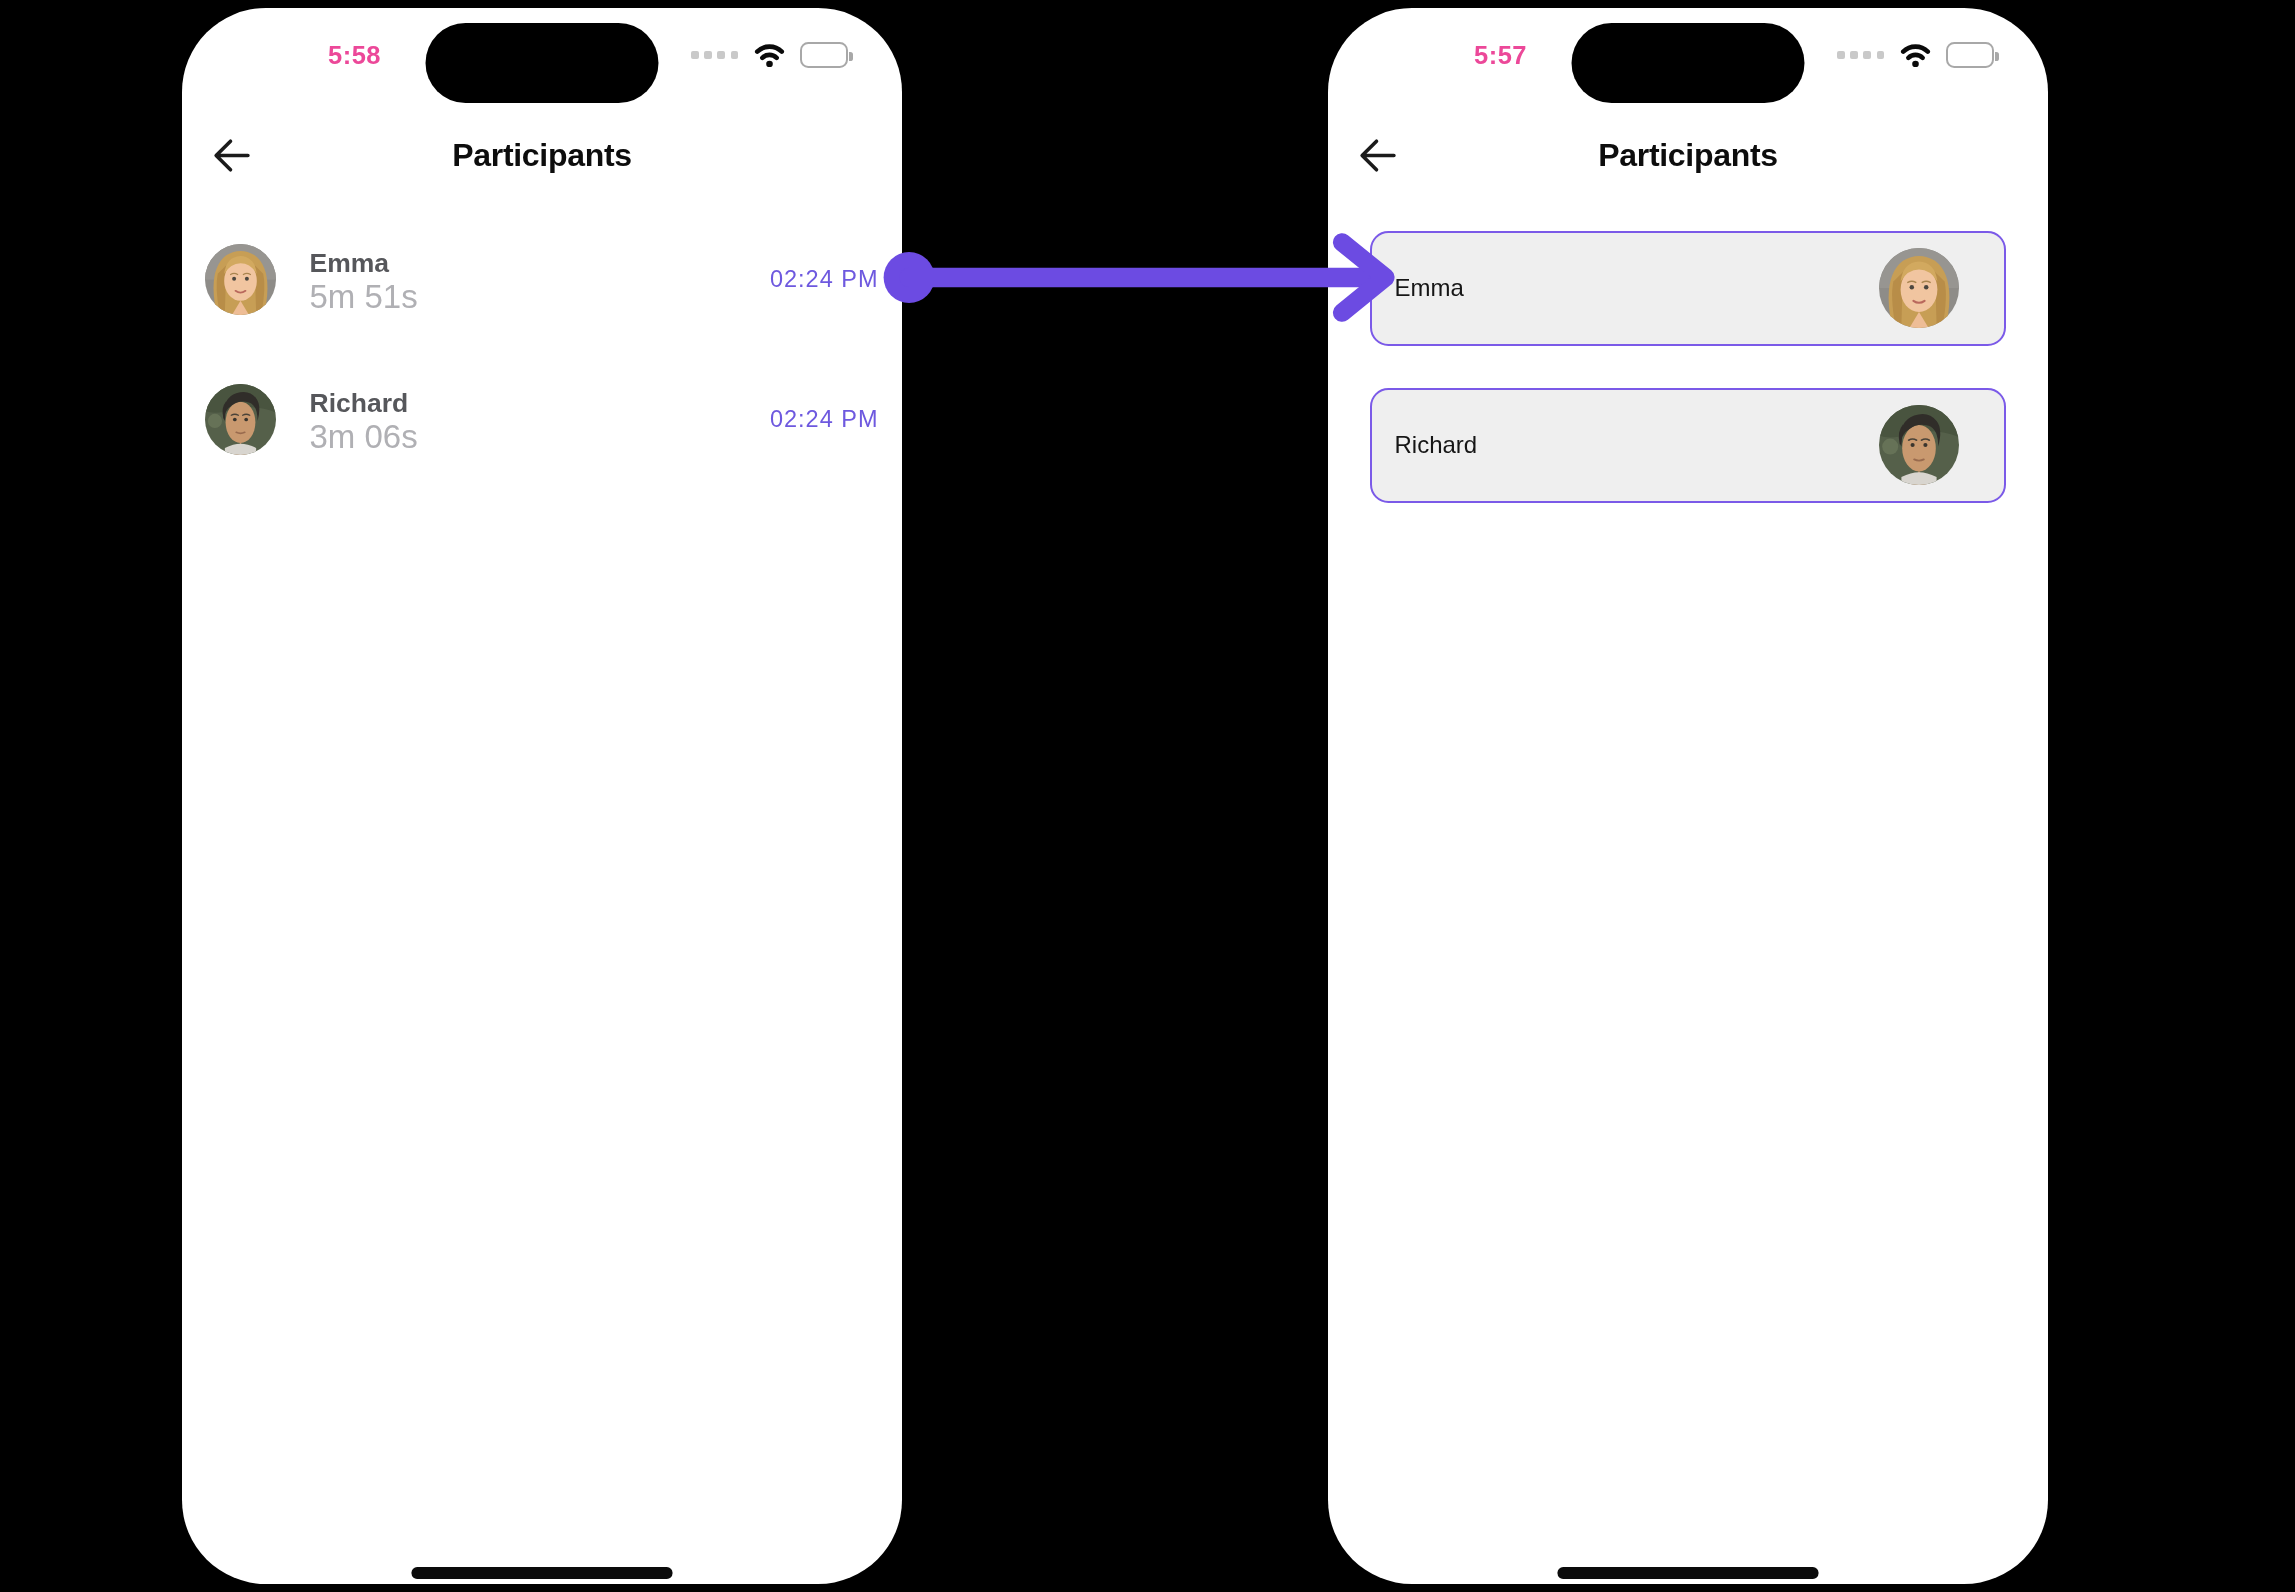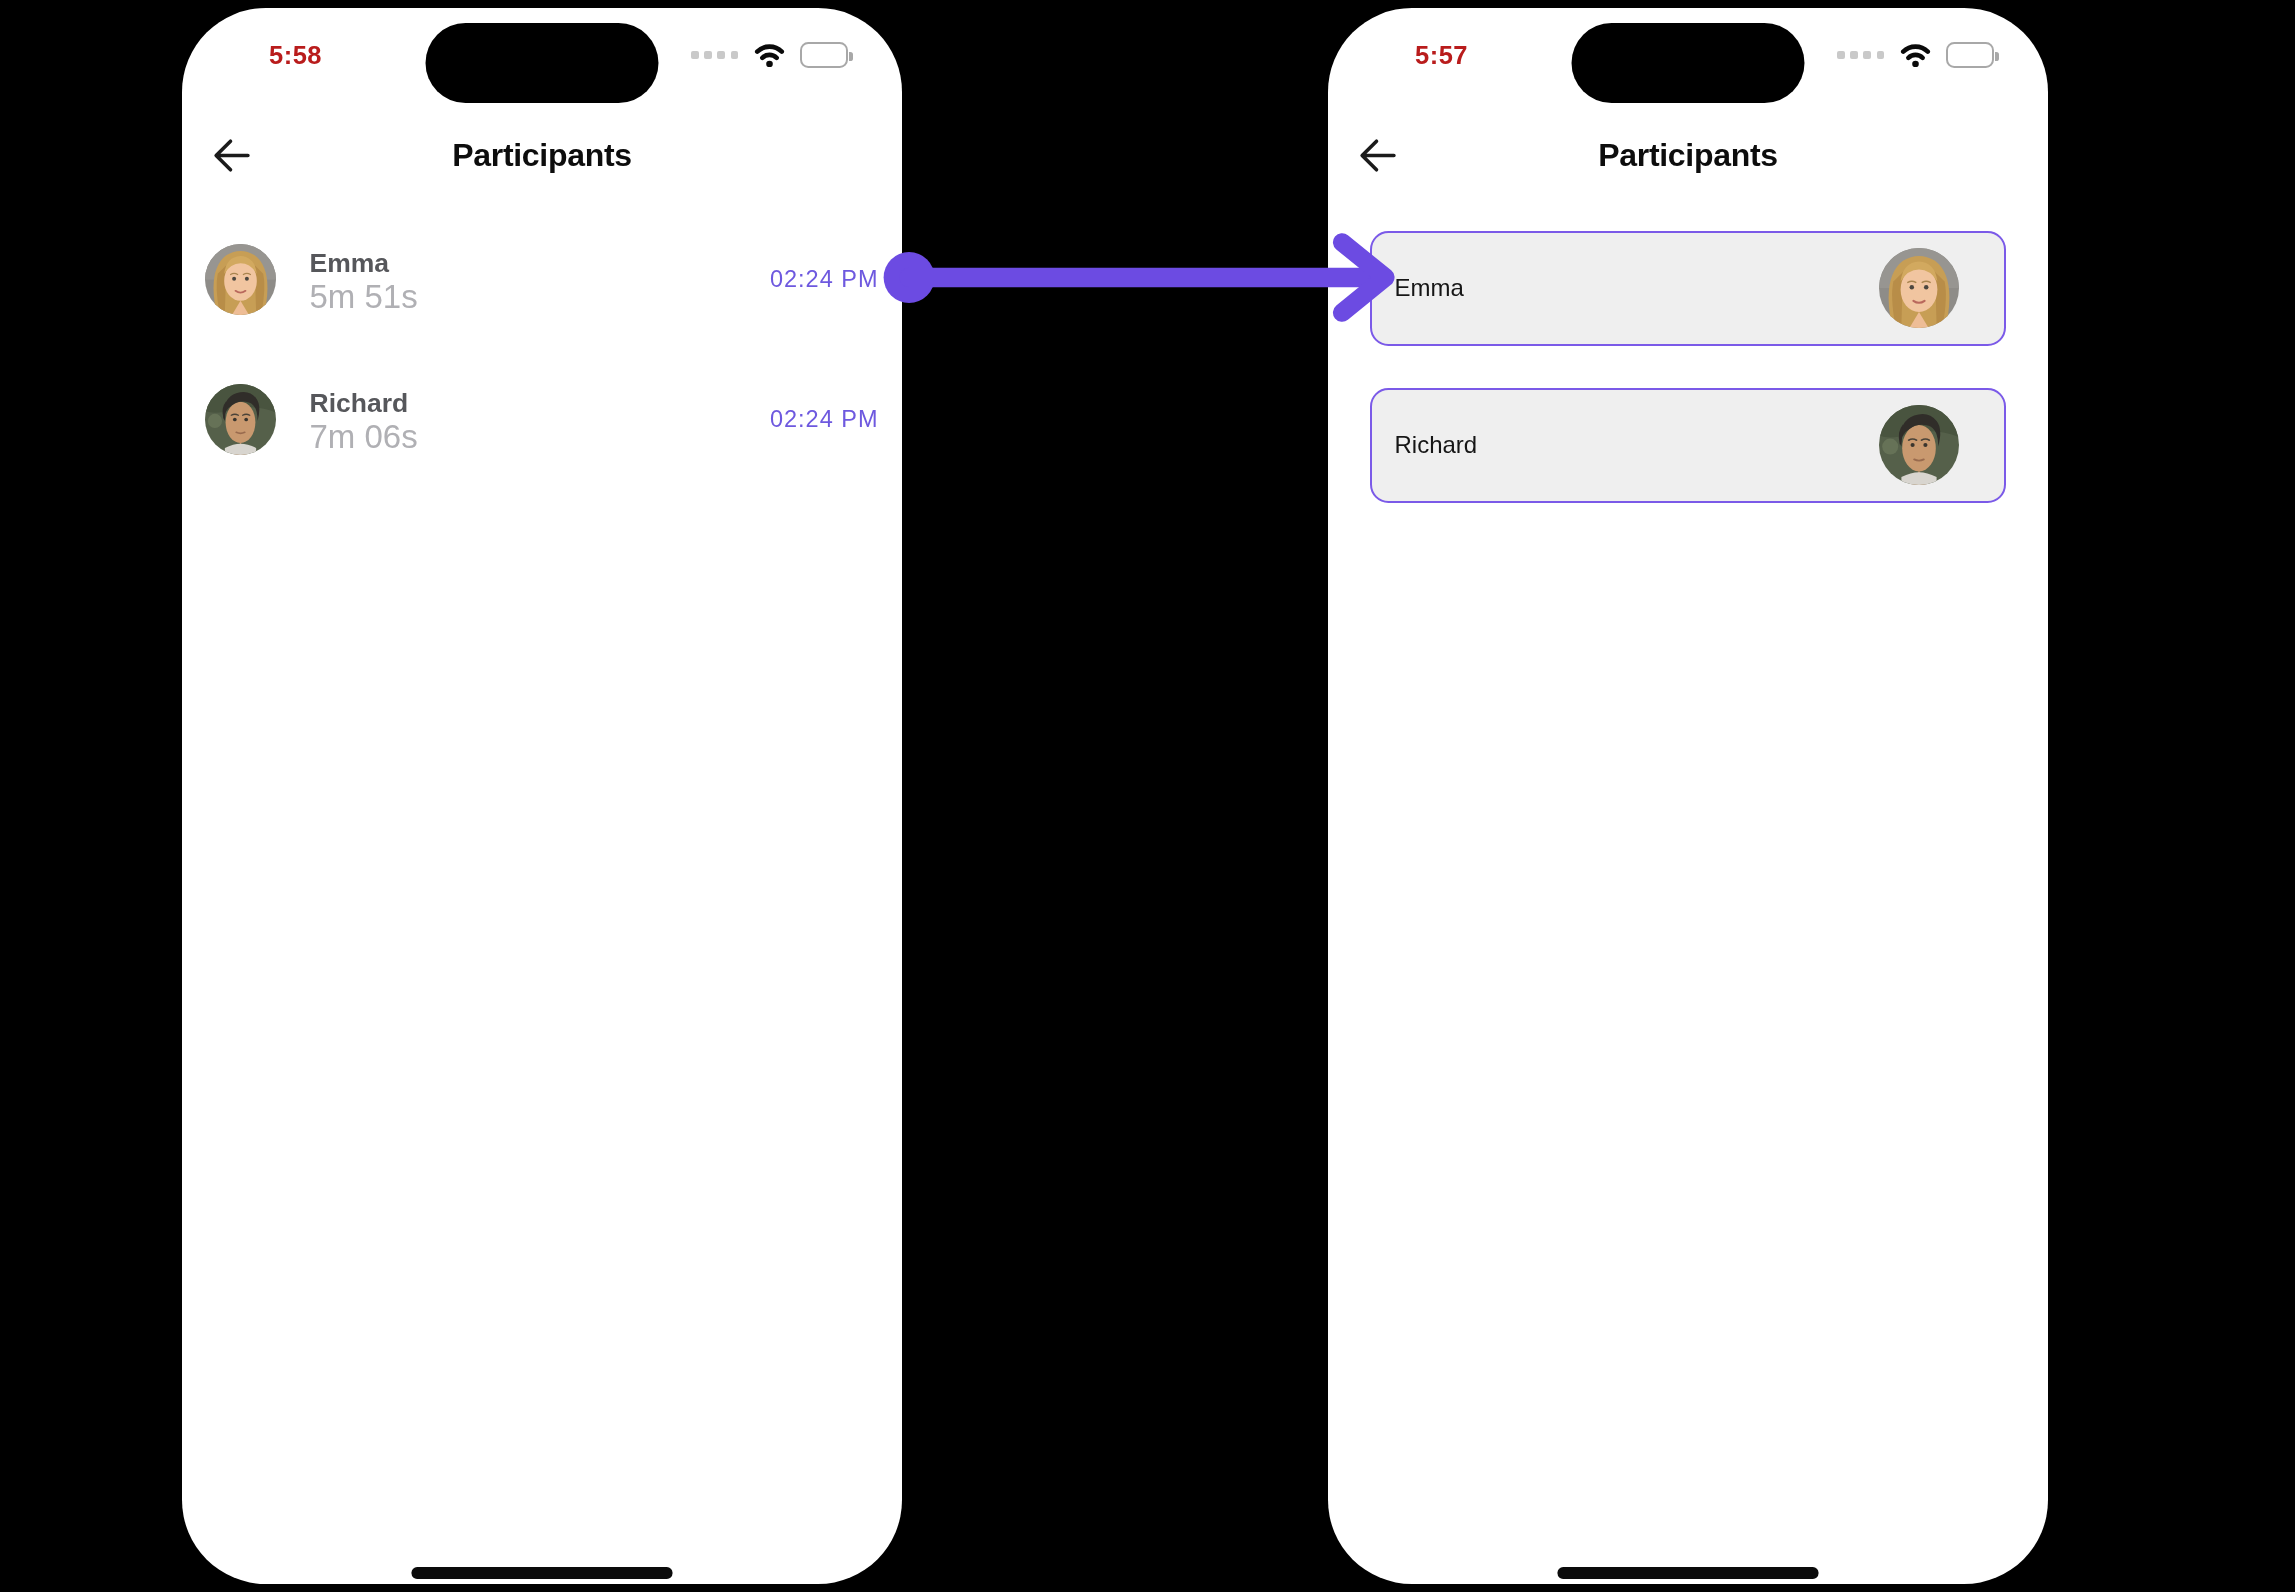--- a/index.html
+++ b/index.html
@@ -14,22 +14,22 @@
   .phone.left  { left:182px; }
   .phone.right { left:1328px; }
 
   
   .island {
     position:absolute; top:15.3px; left:50%; transform:translateX(-50%);
     width:233px; height:80px; background:#000; border-radius:40px;
   }
   .status-time {
     position:absolute; left:87px; top:34px; width:112px;
-    font-size:25.5px; font-weight:700; color:#b91c1c; letter-spacing:0.5px;
-    line-height:26.5px; text-align:left;
+    font-size:25.5px; font-weight:700; color:#ec4899; letter-spacing:0.5px;
+    line-height:26.5px; text-align:right;
   }
   .status-icons {
     position:absolute; right:54px; top:32px; height:31px;
     display:flex; align-items:center; gap:15.3px;
   }
   .cell-dots { display:flex; gap:5.6px; align-items:center; }
   .cell-dots i { width:7.7px; height:7.7px; background:#c9c9c9; border-radius:2px; display:block; }
   .battery { position:relative; width:48px; height:25.5px; border:2px solid #a8a8a8;
     border-radius:8.2px; padding:2px; box-sizing:border-box; }
   .battery .fill { width:100%; height:100%; background:#050505; border-radius:4.1px; }
@@ -166,21 +166,21 @@
     </div>
 
     <div class="p-row r2">
       <span class="avatar">
         <svg viewBox="0 0 100 100">
             <use href="#avatar-richard"></use>
           </svg>
       </span>
       <span class="p-texts">
         <span class="p-name">Richard</span>
-        <span class="p-dur">7m 06s</span>
+        <span class="p-dur">3m 06s</span>
       </span>
       <span class="p-spacer"></span>
       <span class="p-time">02:24 PM</span>
     </div>
 
     <div class="home-bar"></div>
   </div>
 
   <svg class="flow-arrow" viewBox="0 0 1060 212">
     <circle cx="62" cy="105" r="50" fill="#6c4be2"></circle>

